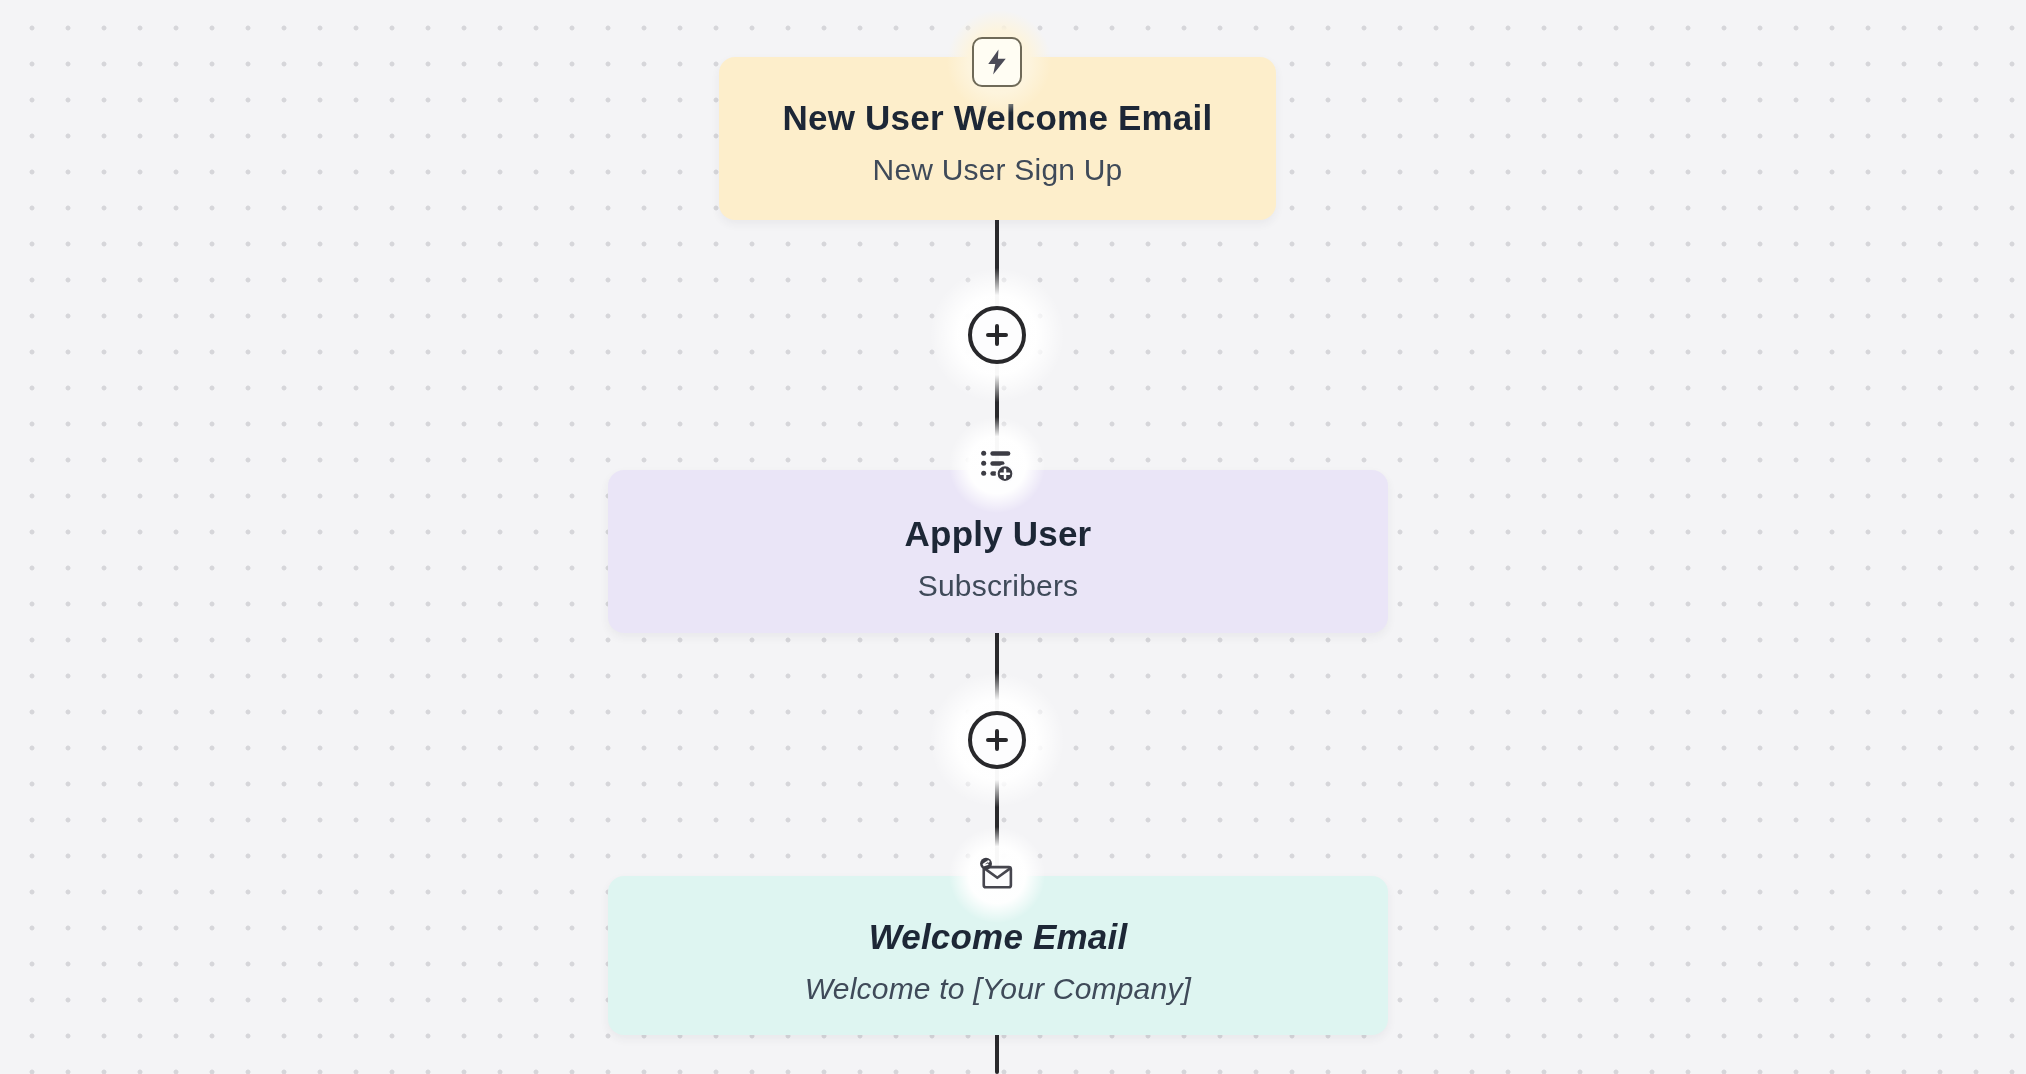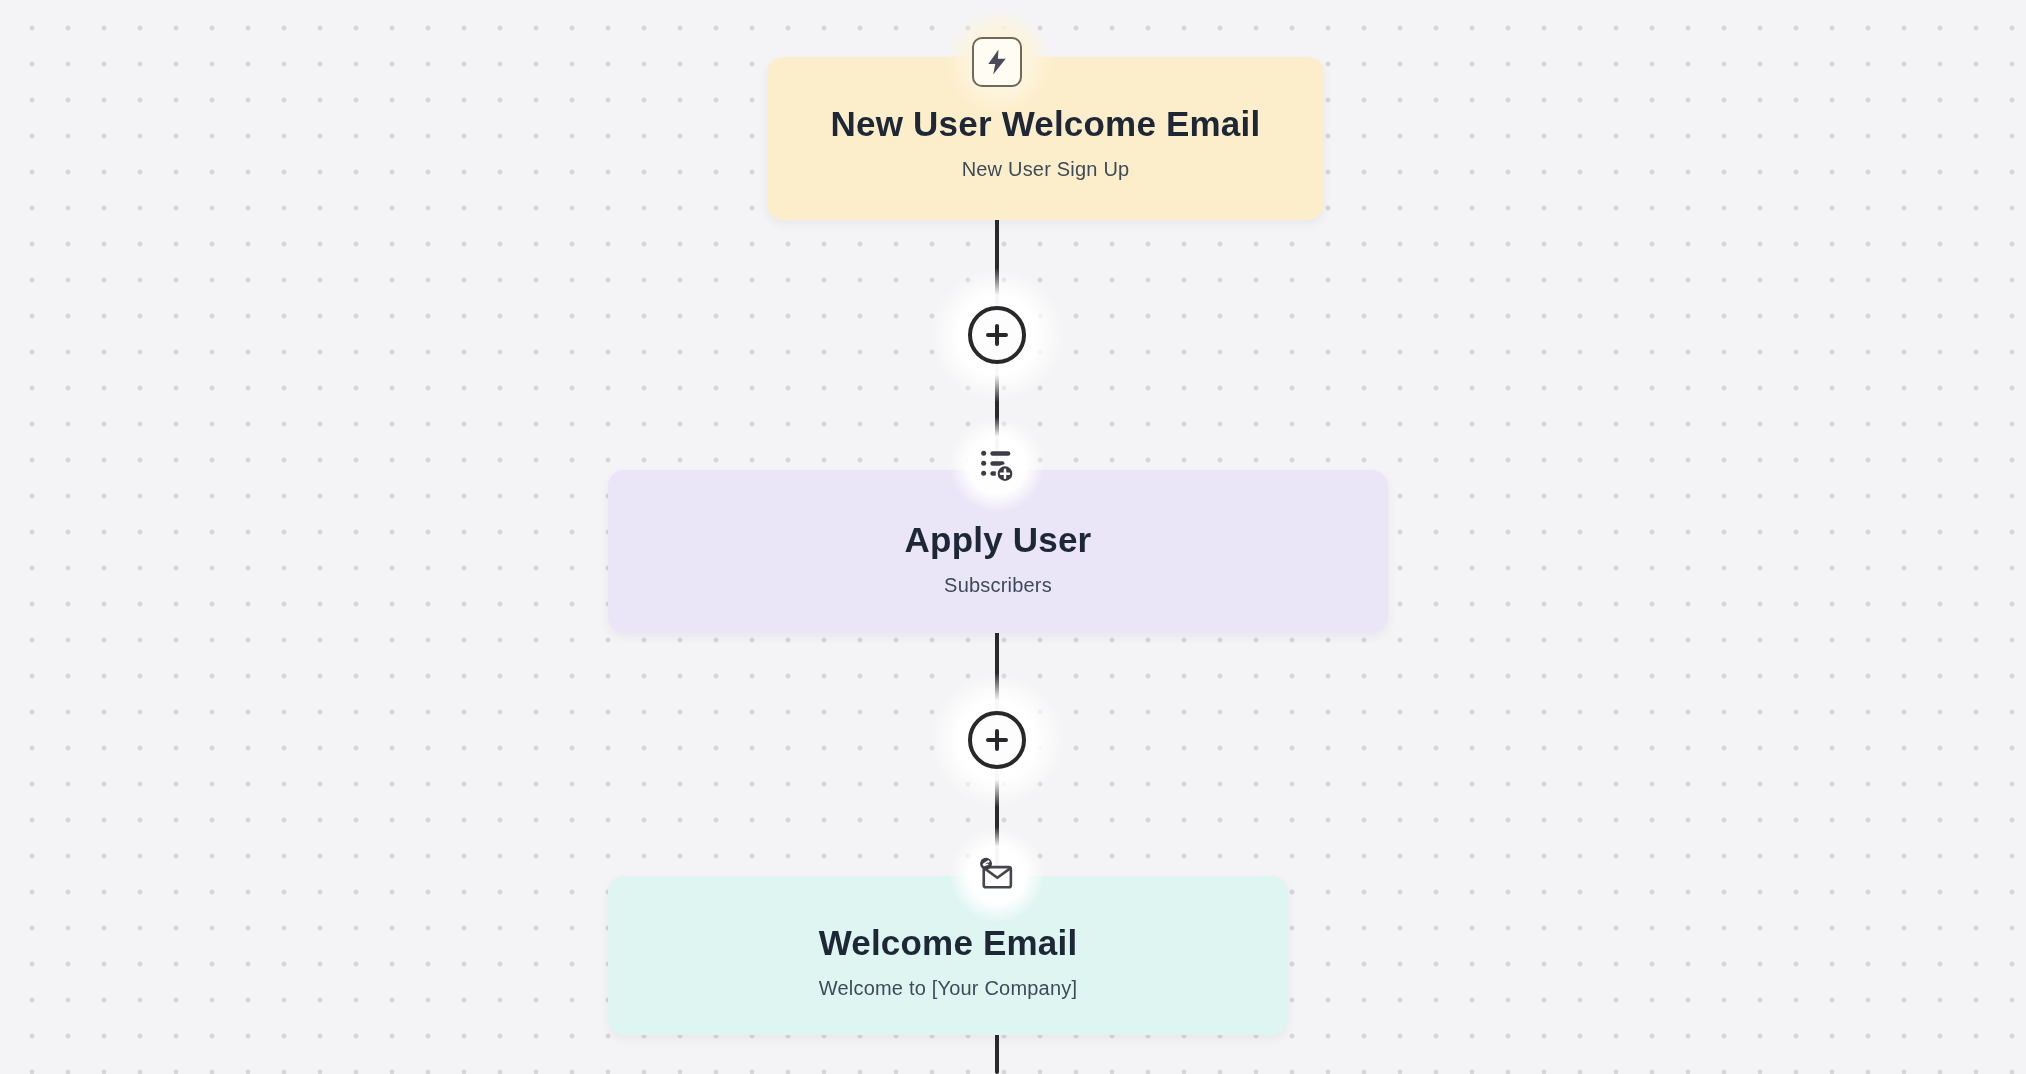--- a/index.html
+++ b/index.html
@@ -55,33 +55,33 @@
     display: flex;
     flex-direction: column;
     align-items: center;
     justify-content: center;
     gap: 15px;
     padding-top: 8px;
     box-shadow: 0 4px 10px rgba(50,50,70,0.06);
     z-index: 4;
     cursor: pointer;
   }
-  .node-card.trigger { left: 719px; top: 57px;  width: 557px; height: 163px; background: #fdeecb; margin-left: 48px; }
+  .node-card.trigger { left: 719px; top: 57px;  width: 557px; height: 163px; background: #fdeecb; }
   .node-card.list    { left: 608px; top: 470px; width: 780px; height: 163px; background: #eae5f7; padding-top: 14px; }
-  .node-card.email   { left: 608px; top: 876px; width: 680px; height: 159px; background: #def5f1; padding-top: 12px; }
+  .node-card.email   { left: 608px; top: 876px; width: 780px; height: 159px; background: #def5f1; padding-top: 12px; font-style: italic; }
 
   .node-title {
     font-size: 35px;
     font-weight: 700;
     color: #1d2736;
     letter-spacing: 0.2px;
     line-height: 1.1;
   }
   .node-subtitle {
-    font-size: 20px;
+    font-size: 30px;
     font-weight: 400;
     color: #3f4a59;
     letter-spacing: 0.2px;
     line-height: 1.1;
   }
 
   
   .badge-square {
     position: absolute;
     left: 972px; top: 37px;

